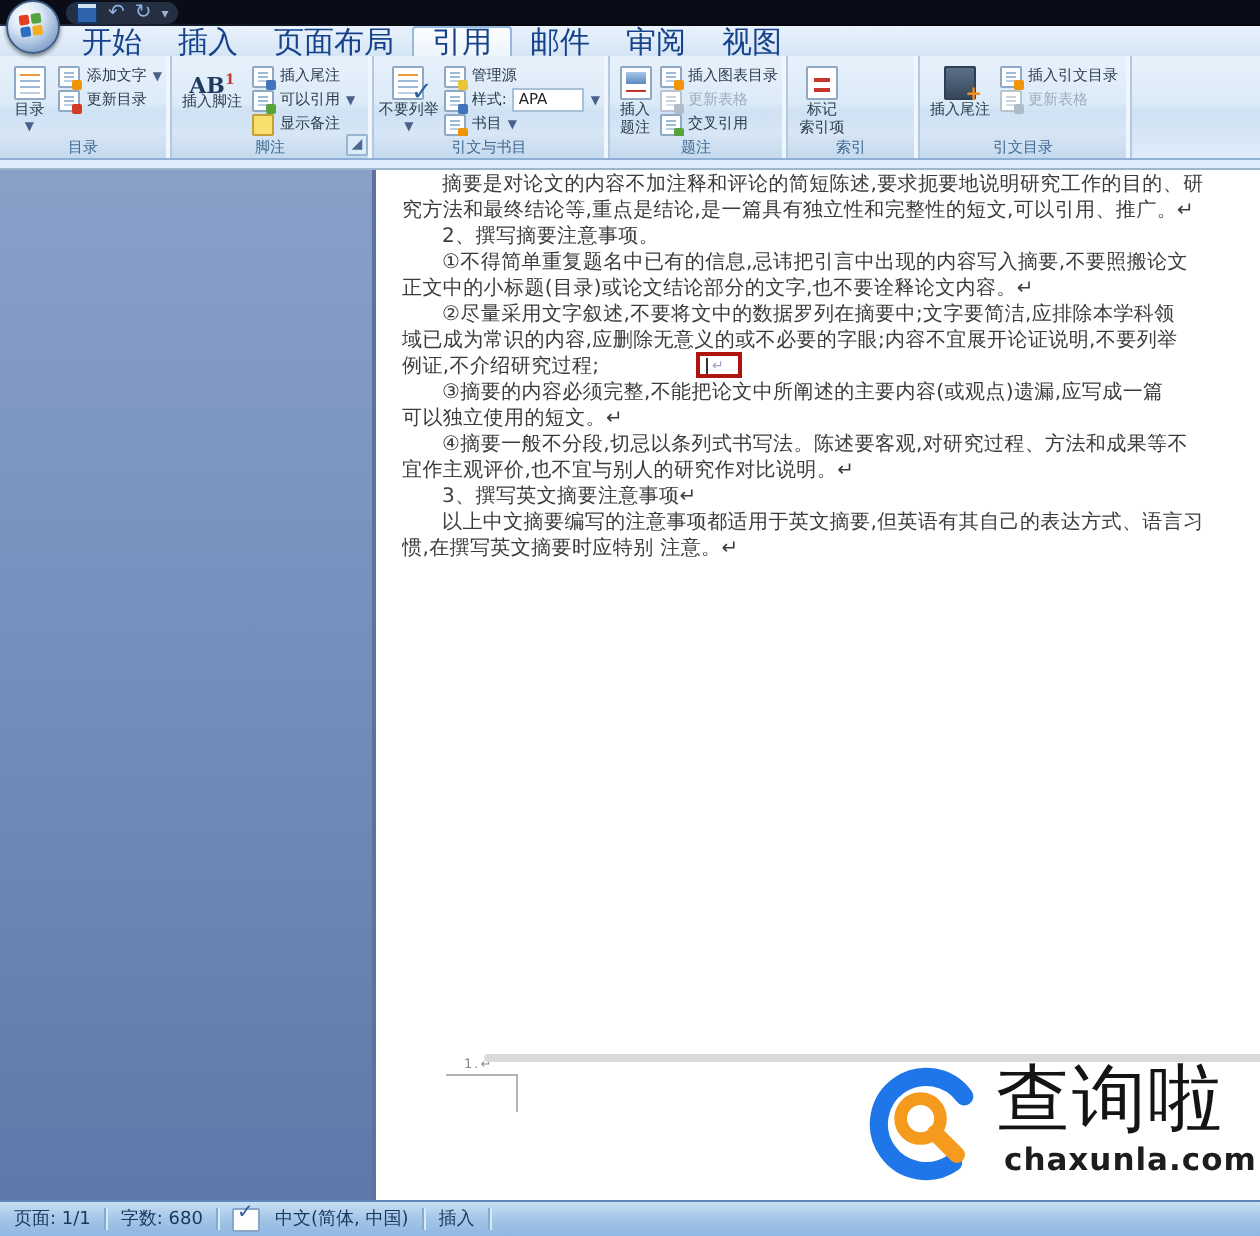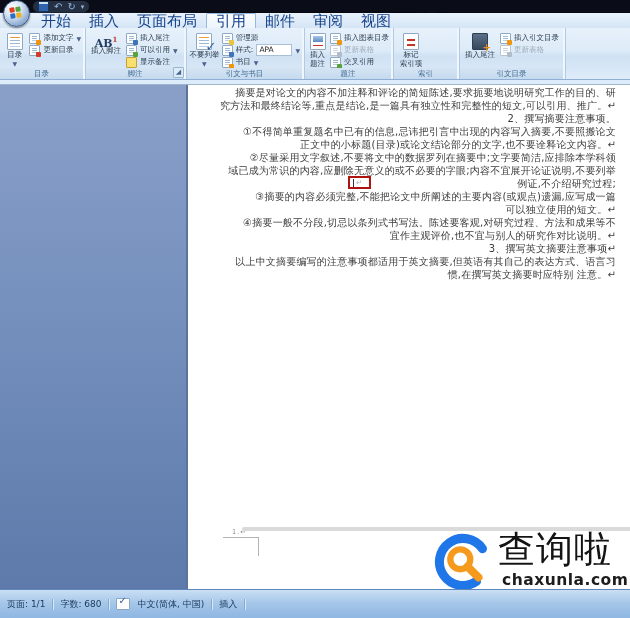--- a/index.html
+++ b/index.html
@@ -72,21 +72,21 @@
     background:linear-gradient(#a6c6ea,#5c88c0);}
   .bic .cap-ln{position:absolute;left:2px;right:2px;bottom:3px;height:1px;background:#c6352b;}
   .bic.dark{background:linear-gradient(#5a6f88,#37485d);border-color:#2e3f52;}
   .bic .plus{position:absolute;right:-4px;bottom:-4px;font-size:10px;font-weight:bold;color:#ef8d1d;line-height:1;}
   .ab{font-family:"DejaVu Serif","Liberation Serif",serif;font-weight:bold;font-size:11px;
     color:#1f3a5f;line-height:13px;height:14px;}
   .ab sup{color:#c43c2c;font-size:7px;}
 
   
   .docarea{position:absolute;top:80px;left:0;right:0;bottom:18px;
-    background:linear-gradient(180deg,#8aa0c9 0%,#7590bd 45%,#5c79a9 100%);text-align:right;}
+    background:linear-gradient(180deg,#8aa0c9 0%,#7590bd 45%,#5c79a9 100%);}
   .docstrip{position:absolute;top:0;left:0;right:0;height:4px;background:#dcecfa;border-bottom:1px solid #9db6ce;}
   .page{position:absolute;top:5px;left:186px;right:0;bottom:0;background:#fff;
     border-left:2px solid #5c739e;}
   .ptext{position:absolute;top:1px;left:13px;right:14px;font-size:10px;line-height:13px;
     color:#3c3c3c;letter-spacing:0.2px;}
   .dline{height:13px;white-space:nowrap;overflow:hidden;}
   .dline.indent{text-indent:20px;}
   .redbox{position:absolute;left:160px;top:91px;width:23px;height:13px;
     border:2px solid #b01410;display:flex;align-items:center;gap:2px;padding-left:3px;box-sizing:border-box;}
   .redbox .caret{width:1px;height:8px;background:#333;}
@@ -98,21 +98,21 @@
 
   
   .wm{position:absolute;left:246px;top:446px;width:380px;height:64px;}
   .wm-logo{position:absolute;left:0;top:2px;width:58px;height:58px;}
   .wm-brand{position:absolute;left:64px;top:-6px;font-size:37px;color:#141414;
     font-family:"DejaVu Serif","Liberation Serif",serif;letter-spacing:1px;white-space:nowrap;}
   .wm-domain{position:absolute;left:68px;top:40px;font-size:15.5px;font-weight:bold;color:#1d1d1d;
     letter-spacing:0.5px;white-space:nowrap;}
 
   
-  .statusbar{position:absolute;bottom:0;left:0;right:0;height:29px;
+  .statusbar{position:absolute;bottom:0;left:0;right:0;height:18px;
     background:linear-gradient(#cadff4,#a3c5e8 50%,#8fb7e2);border-top:1px solid #5d87ba;
     display:flex;align-items:center;font-size:9px;color:#17395c;padding-left:7px;gap:7px;box-sizing:border-box;}
   .sep{width:1px;height:11px;background:#86a9cc;box-shadow:1px 0 0 #d8e8f6;}
   .spell-ic{position:relative;width:12px;height:10px;background:#fdfdfd;border:1px solid #8aa5c5;border-radius:1px;}
   .spell-ic b{position:absolute;left:1px;top:-3px;font-size:10px;color:#2c5d9e;line-height:1;}
 </style>
 </head>
 <body>
 
 <div class="app">

